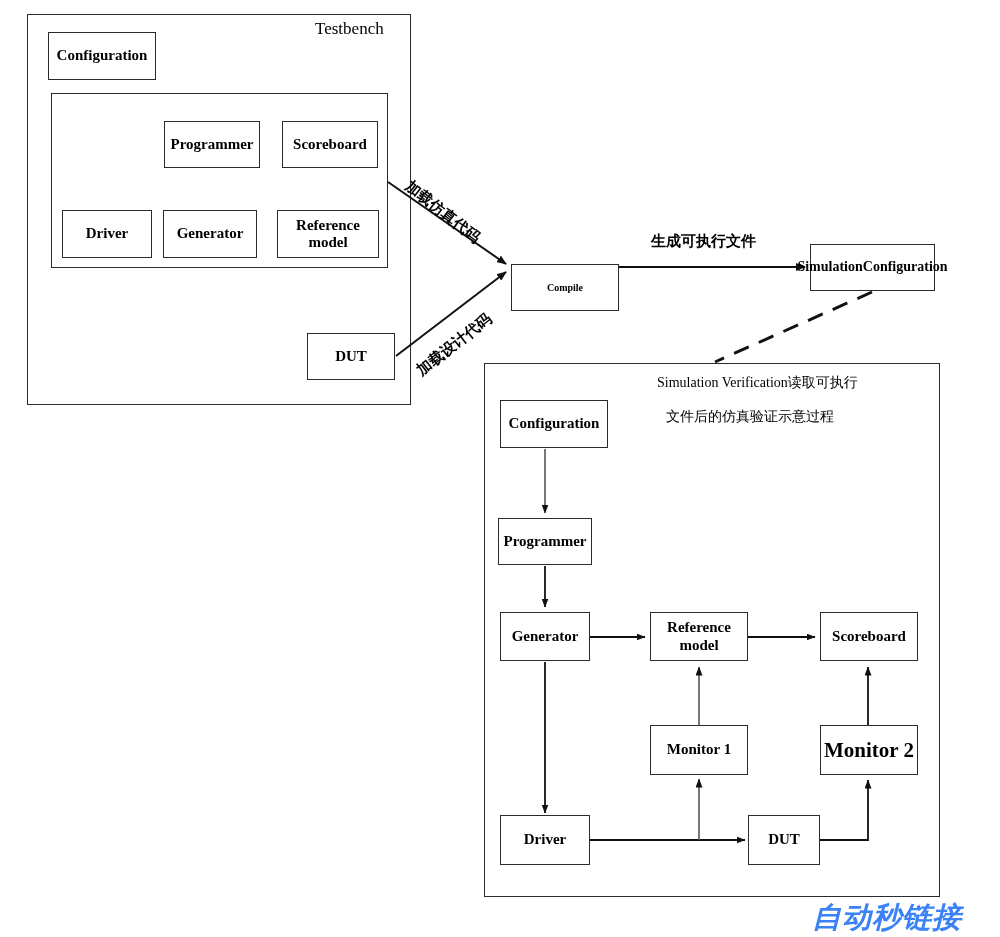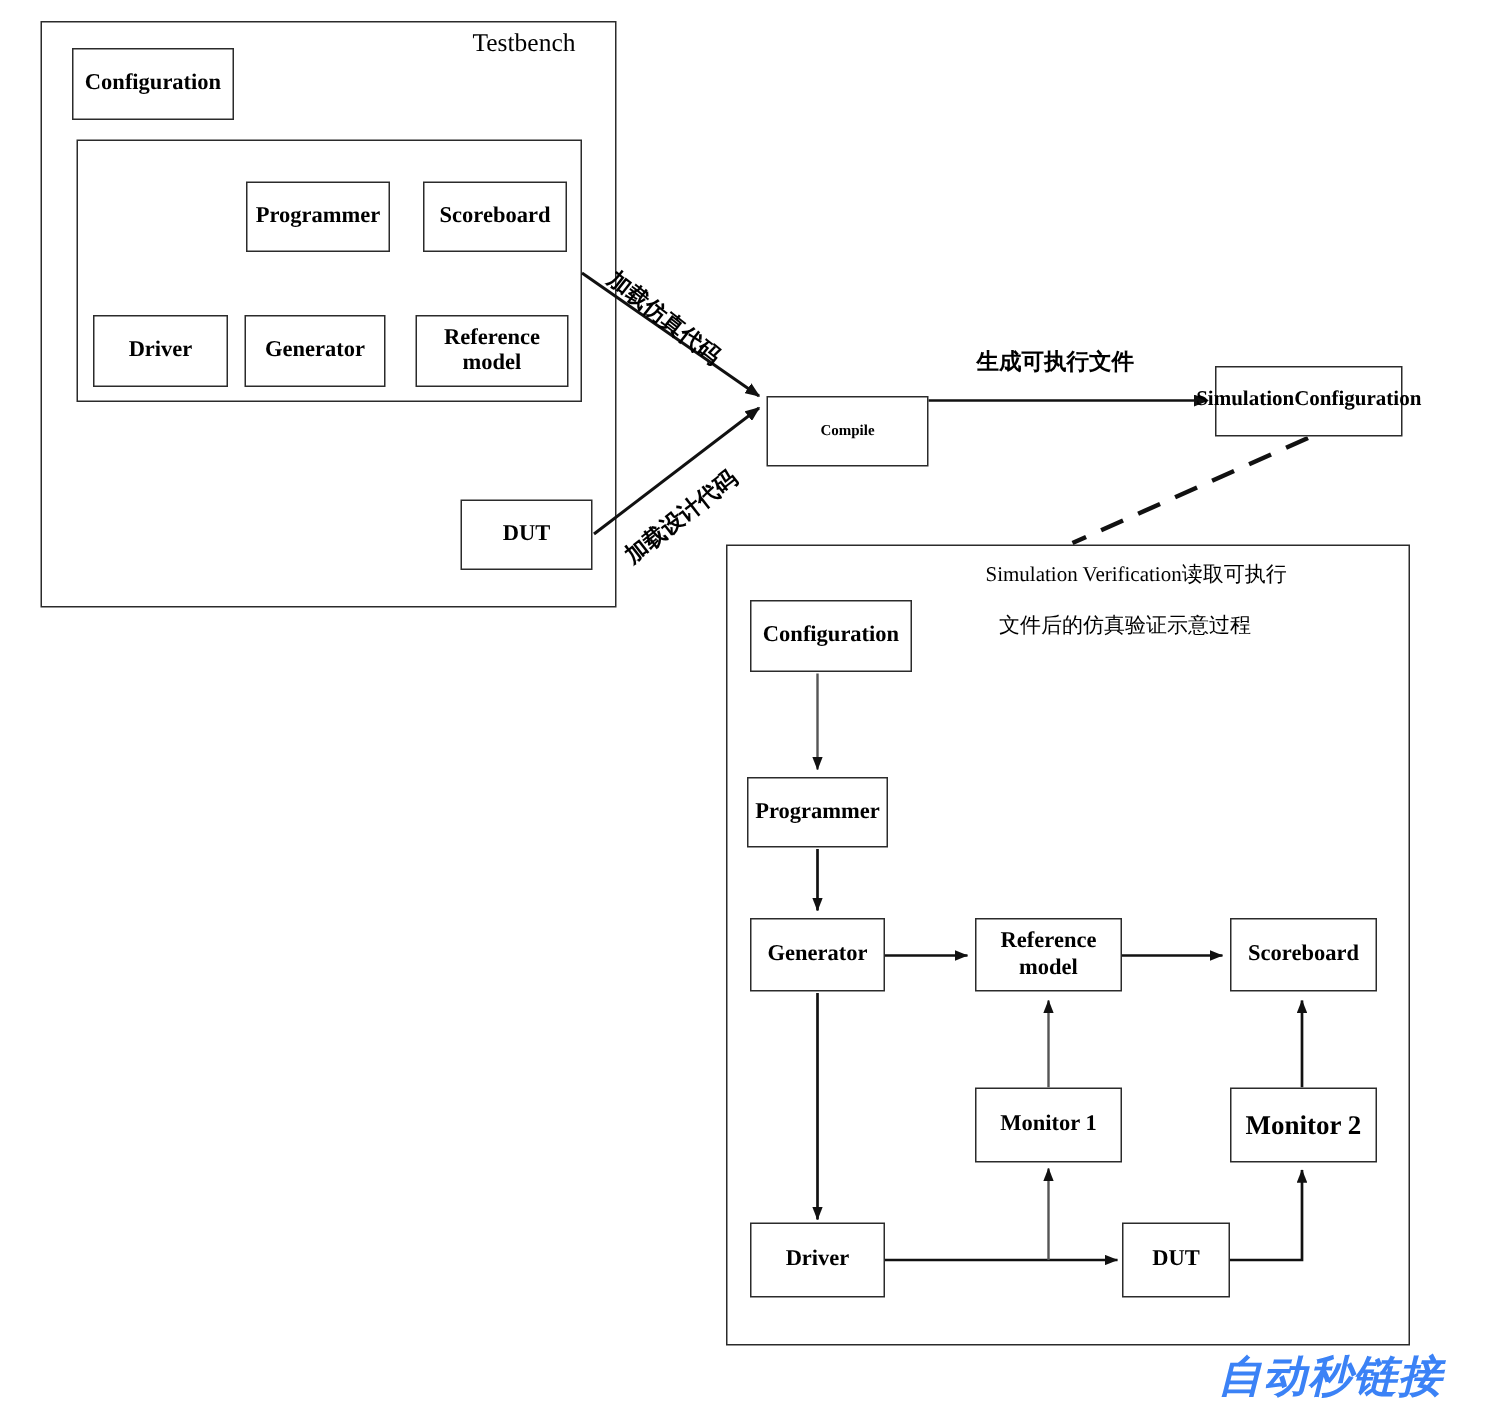--- a/index.html
+++ b/index.html
@@ -185,21 +185,21 @@
   </div>
 
   <div class="box" style="left:820px; top:612px; width:98px; height:49px; font-size:15px;">
     <span>Scoreboard</span>
   </div>
 
   <div class="box" style="left:650px; top:725px; width:98px; height:50px; font-size:15px;">
     <span>Monitor 1</span>
   </div>
 
-  <div class="box" style="left:820px; top:725px; width:98px; height:50px; font-size:18px;">
+  <div class="box" style="left:820px; top:725px; width:98px; height:50px; font-size:21px;">
     <span>Monitor 2</span>
   </div>
 
   <div class="box" style="left:500px; top:815px; width:90px; height:50px; font-size:15px;">
     <span>Driver</span>
   </div>
 
   <div class="box" style="left:748px; top:815px; width:72px; height:50px; font-size:15px;">
     <span>DUT</span>
   </div>

